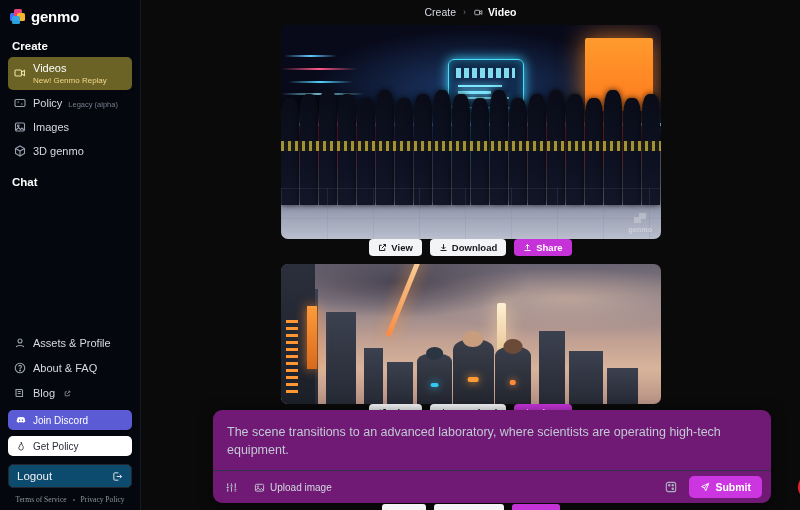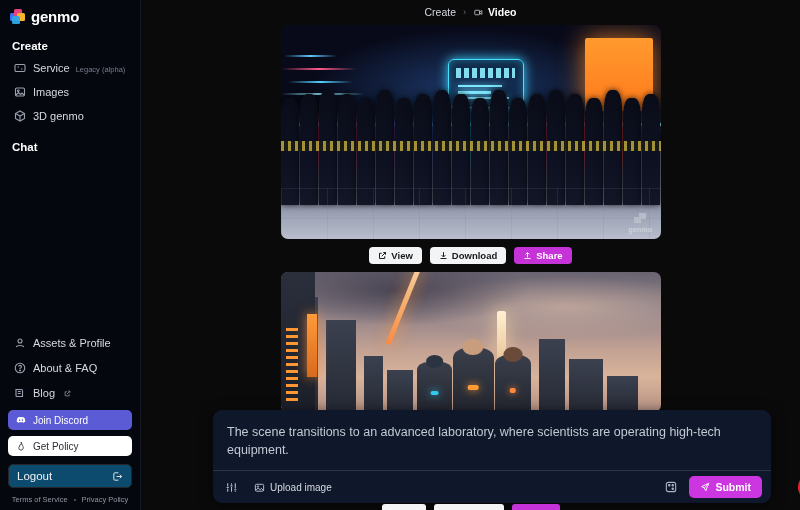--- a/index.html
+++ b/index.html
@@ -76,21 +76,21 @@
     display: flex; align-items: center; justify-content: space-between;
     padding: 0 8px; color: #f0f1f3; font-size: 11.5px; cursor: pointer;
     font-family: "Liberation Sans", sans-serif;
   }
   .btn-logout svg { width: 11px; height: 11px; display:block; }
 
   .legal {
     display: flex; align-items: center; justify-content: center; gap: 6px;
     padding: 7px 0 6px 0; font-size: 7.5px; color: #9096a1;
   }
-  .legal a { color: #9096a1; text-decoration: none; cursor: pointer; }
+  .legal a { color: #9096a1; text-decoration: none; cursor: pointer; font-family: Liberation Serif, serif; }
   .legal .dot { width: 2px; height: 2px; border-radius: 50%; background: #5c616c; display:block; }
 
   
   .main { flex: 1 1 auto; position: relative; height: 510px; background: #0a0a0b; overflow: hidden; }
 
   .breadcrumb {
     height: 21px; display: flex; align-items: center; justify-content: center;
     gap: 7px; font-size: 10.5px; color: #d6d9df; padding-top: 3px;
   }
   .crumb { color: #d6d9df; cursor: pointer; }
@@ -173,34 +173,34 @@
   .hero.h3 { width:32%; height:88%; }
   .hero-head { position:absolute; left:50%; top:-14%; transform:translateX(-50%); width:52%; height:26%; border-radius:50%; }
   .hero.h1 .hero-head { background:#2b3542; }
   .hero.h2 .hero-head { background:#c79d7d; }
   .hero.h3 .hero-head { background:#6a4a38; }
   .hero-glow { position:absolute; left:50%; transform:translateX(-50%); bottom:34%; width:26%; height:8%; border-radius:2px; }
   .hero.h1 .hero-glow { background:#32c8f0; box-shadow:0 0 8px #32c8f0; }
   .hero.h2 .hero-glow { background:#ff9a35; box-shadow:0 0 8px #ff9a35; }
   .hero.h3 .hero-glow { background:#ff8a3a; box-shadow:0 0 7px #ff8a3a; width:18%; }
 
-  .btn-row { display: flex; gap: 8px; justify-content: center; margin-top: 8px; }
+  .btn-row { display: flex; gap: 8px; justify-content: center; }
   .vbtn {
     height: 17px; border-radius: 4px; display: flex; align-items: center; gap: 4px;
     padding: 0 9px; font-size: 9.5px; font-weight: 600; cursor: pointer; border: none;
     font-family: "Liberation Sans", sans-serif;
   }
   .vbtn-light { background: #f3f4f6; color: #17191f; }
   .vbtn-share { background: #c533d8; color: #ffffff; }
   .vbtn svg { width: 9px; height: 9px; display: block; }
 
   
   .prompt-bar {
     position: absolute; left: 72px; right: 29px; bottom: 7px;
-    background: #0f172a; border-radius: 9px; overflow: hidden;
+    background: #701a75; border-radius: 9px; overflow: hidden;
     box-shadow: 0 2px 14px rgba(0,0,0,.55);
   }
   .prompt-text {
     padding: 13px 14px 11px 14px; color: #c2c9d4; font-size: 12.5px; line-height: 1.45;
     min-height: 56px; cursor: text;
   }
   .prompt-tools {
     border-top: 1px solid #2b3648; height: 33px; display: flex; align-items: center;
     padding: 0 9px 0 12px; gap: 11px;
   }
@@ -242,31 +242,43 @@
           <i class="bl-pink"></i>
           <i class="bl-yellow"></i>
           <i class="bl-cyan"></i>
       </span>
       <span class="brand-name">genmo</span>
     </div>
 
     <div class="section-title">Create</div>
 
     <nav class="nav-list">
+      <div class="nav-item active">
+        <span class="nav-ico">
+          <svg viewBox="0 0 24 24" fill="none" stroke="currentColor" stroke-width="2.2">
+              <rect x="2" y="6" width="13" height="12" rx="2"></rect>
+              <path d="M15 10l6-3v10l-6-3z"></path>
+            </svg>
+        </span>
+        <span class="nav-text">
+          <span class="nav-label">Videos</span>
+          <span class="nav-sub">New! Genmo Replay</span>
+        </span>
+      </div>
 
       <div class="nav-item">
         <span class="nav-ico">
           <svg viewBox="0 0 24 24" fill="none" stroke="currentColor" stroke-width="2.2">
               <rect x="2" y="5" width="20" height="14" rx="2.5"></rect>
               <path d="M7 9h3v2H7z" fill="currentColor" stroke="none"></path>
               <path d="M14 13h3v2h-3z" fill="currentColor" stroke="none"></path>
             </svg>
         </span>
         <span class="nav-row">
-          <span class="nav-label">Service</span>
+          <span class="nav-label">Policy</span>
           <span class="nav-badge">Legacy (alpha)</span>
         </span>
       </div>
 
       <div class="nav-item">
         <span class="nav-ico">
           <svg viewBox="0 0 24 24" fill="none" stroke="currentColor" stroke-width="2.2">
               <rect x="3" y="4" width="18" height="16" rx="2.5"></rect>
               <circle cx="8.5" cy="9.5" r="1.6"></circle>
               <path d="M4 18l5-5 4 4 3-3 4 4"></path>

